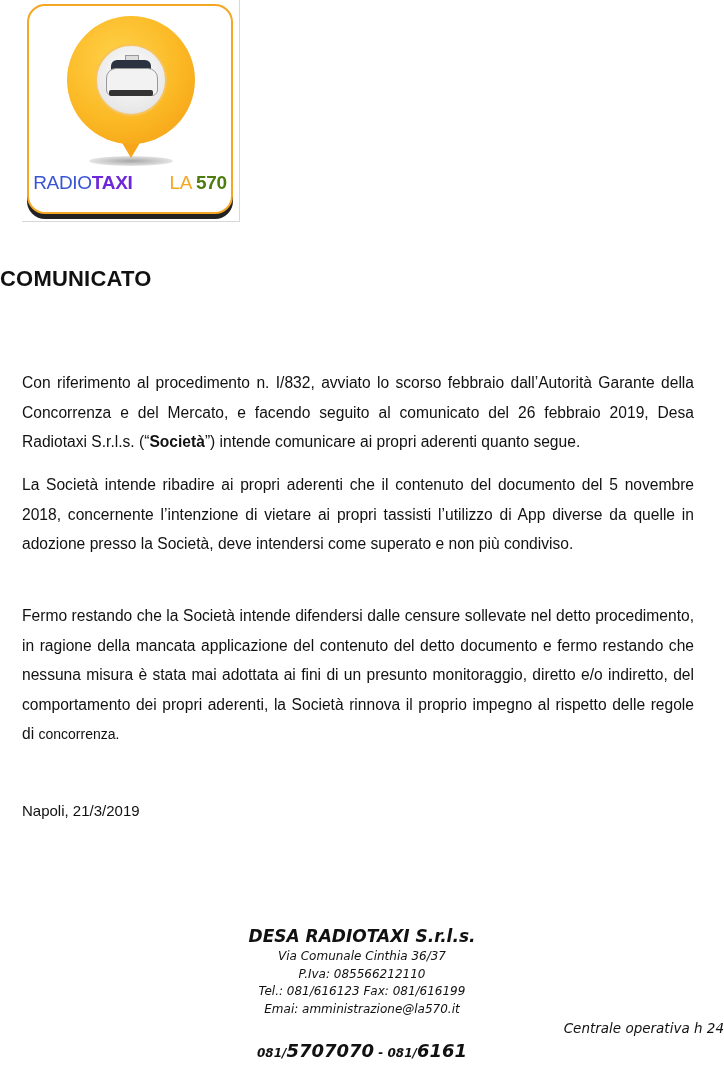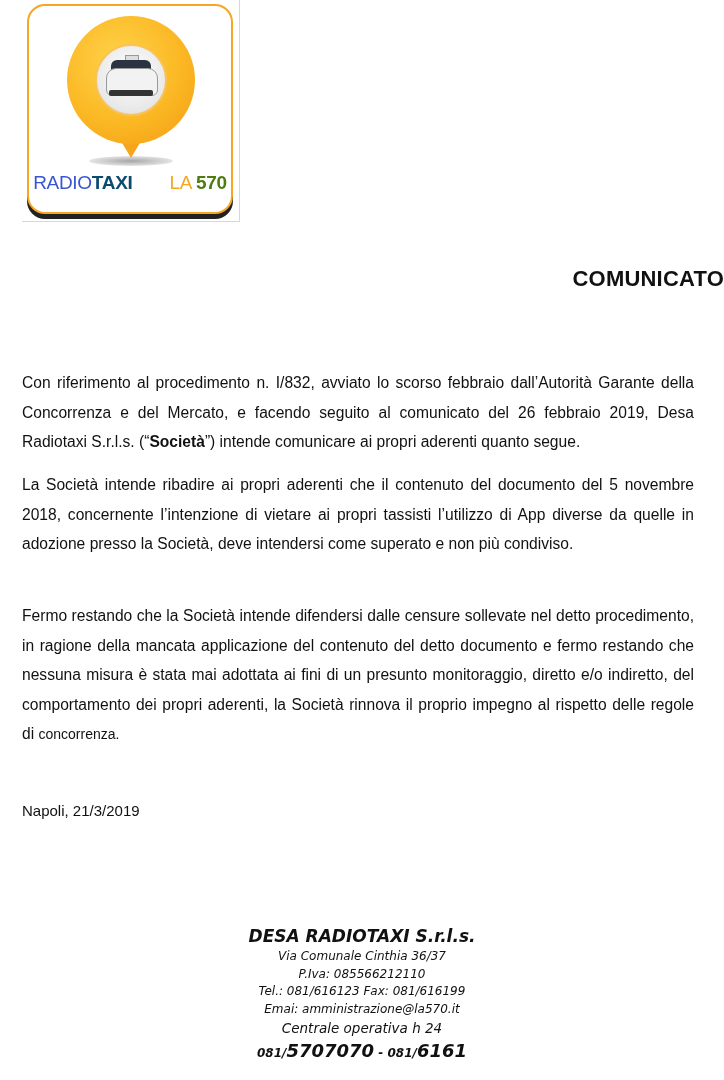--- a/index.html
+++ b/index.html
@@ -10,39 +10,39 @@
     .pin { position: absolute; left: 38px; top: 10px; width: 128px; height: 128px; border-radius: 50%; background: radial-gradient(circle at 40% 35%, #ffd24a 0%, #fbb824 55%, #f39a12 100%); }
     .pin-tail { position: absolute; left: 82px; top: 118px; width: 0; height: 0; border-left: 20px solid transparent; border-right: 20px solid transparent; border-top: 34px solid #f7a51a; }
     .pin-shadow { position: absolute; left: 60px; top: 150px; width: 84px; height: 10px; border-radius: 50%; background: radial-gradient(ellipse, rgba(0,0,0,0.35), rgba(0,0,0,0)); }
     .pin-inner { position: absolute; left: 28px; top: 28px; width: 72px; height: 72px; border-radius: 50%; background: radial-gradient(circle at 50% 40%, #ffffff 0%, #e8e8e8 70%, #cfcfcf 100%); border: 2px solid #f7c35a; box-sizing: border-box; }
     .car-body { position: absolute; left: 9px; top: 22px; width: 50px; height: 26px; background: #f2f2f2; border: 1px solid #999; border-radius: 10px 10px 6px 6px; }
     .car-window { position: absolute; left: 14px; top: 14px; width: 40px; height: 12px; background: #2b3340; border-radius: 6px 6px 2px 2px; }
     .car-bumper { position: absolute; left: 12px; top: 44px; width: 44px; height: 6px; background: #333; border-radius: 2px; }
     .car-roof-sign { position: absolute; left: 28px; top: 9px; width: 12px; height: 4px; background: #ddd; border: 1px solid #999; }
     .logo-text { position: absolute; left: 0; width: 100%; top: 166px; text-align: center; font-size: 19px; letter-spacing: -0.3px; white-space: nowrap; }
     .logo-text .radio { color: #3a55d4; text-align: right; }
-    .logo-text .taxi { color: #0c4a6e; font-weight: bold; }
+    .logo-text .taxi { color: #6d28d9; font-weight: bold; }
     .logo-text .la { color: #f5a623; padding-left: 32px; }
     .logo-text .num { color: #4d7c0f; font-weight: bold; }
 
-    .title { position: absolute; left: 0; width: 724px; top: 266px; text-align: right; font-size: 22px; font-weight: bold; letter-spacing: 0.2px; }
+    .title { position: absolute; left: 0; width: 724px; top: 266px; text-align: left; font-size: 22px; font-weight: bold; letter-spacing: 0.2px; }
 
     .body-text { position: absolute; left: 22px; width: 672px; font-size: 15.6px; line-height: 29.5px; text-align: justify; }
     .p1 { top: 368px; }
     .p2 { top: 470px; }
     .p3 { top: 601px; }
     .body-text p { margin: 0; }
     .small { font-size: 14px; }
 
     .date { position: absolute; left: 22px; top: 802px; font-size: 15px; }
 
     .footer { position: absolute; left: 0; width: 724px; top: 924px; text-align: center; font-family: "DejaVu Sans", sans-serif; font-style: italic; color: #111; }
     .footer .company { font-size: 17px; font-weight: bold; line-height: 24px; }
     .footer .line { font-size: 12px; line-height: 17.5px; }
-    .footer .central { font-size: 13.5px; line-height: 20px; }
+    .footer .central { font-size: 13.5px; line-height: 20px; text-align: right; }
     .footer .phones { font-size: 12px; font-weight: bold; line-height: 26px; }
     .footer .phones .big { font-size: 18px; }
   </style>
 </head>
 <body>
 
 <div class="logo-wrap">
   <div class="logo-card">
     <div class="pin-shadow"></div>
     <div class="pin-tail"></div>

